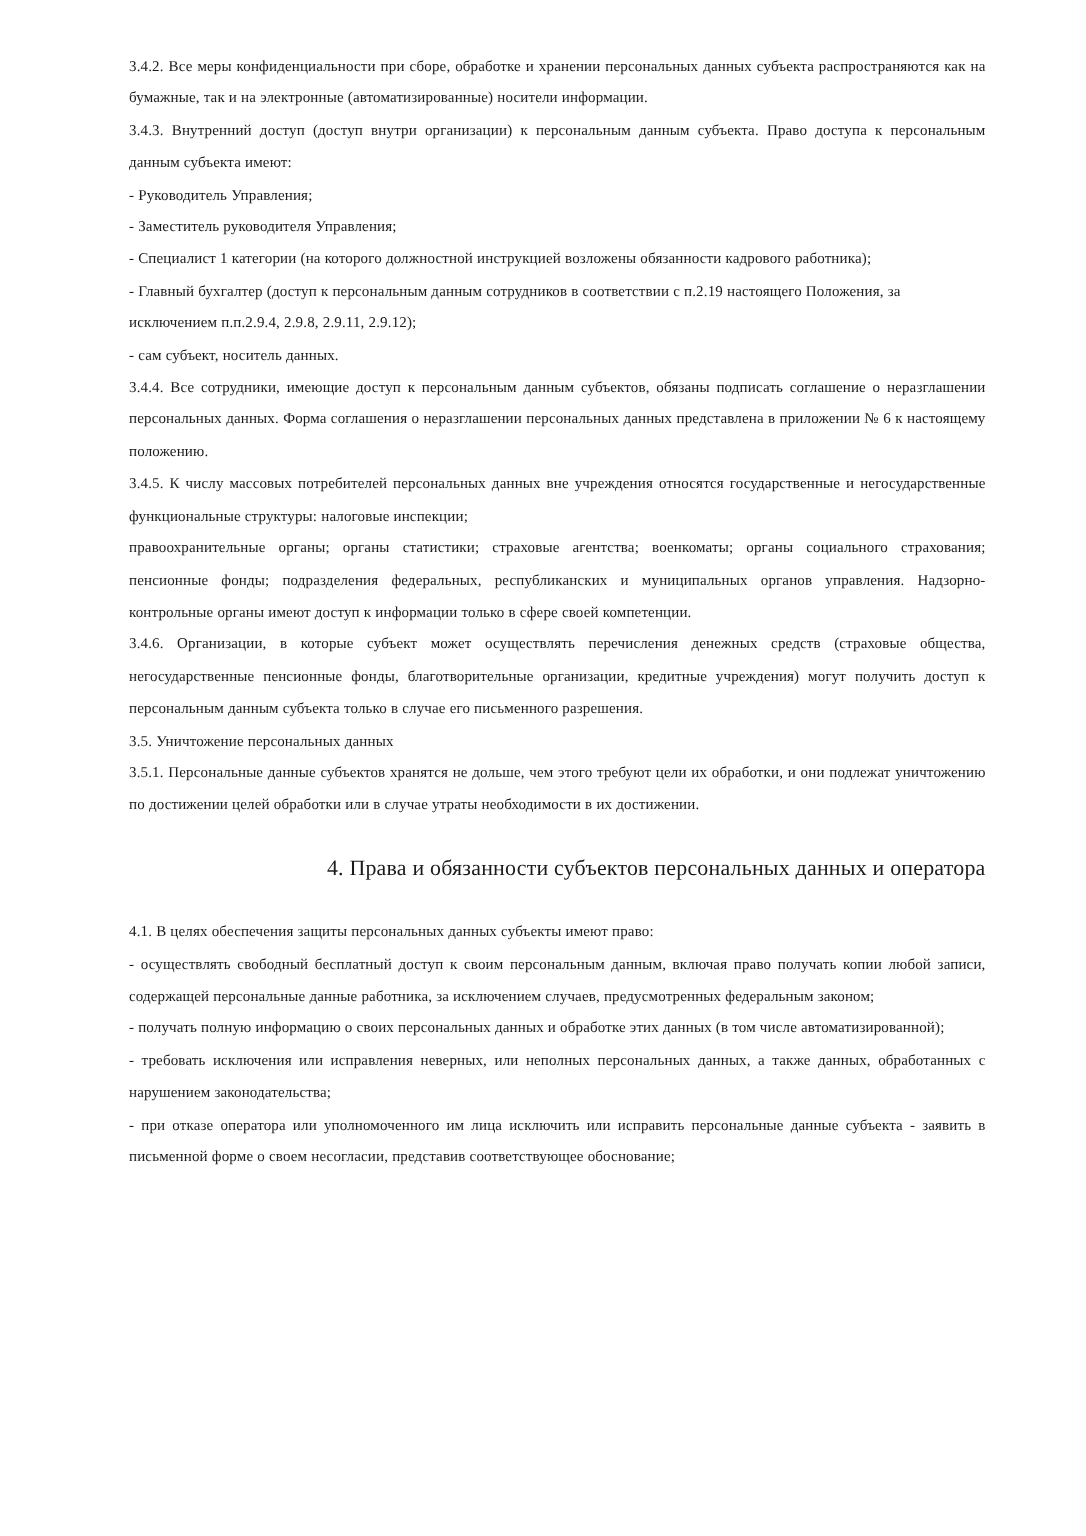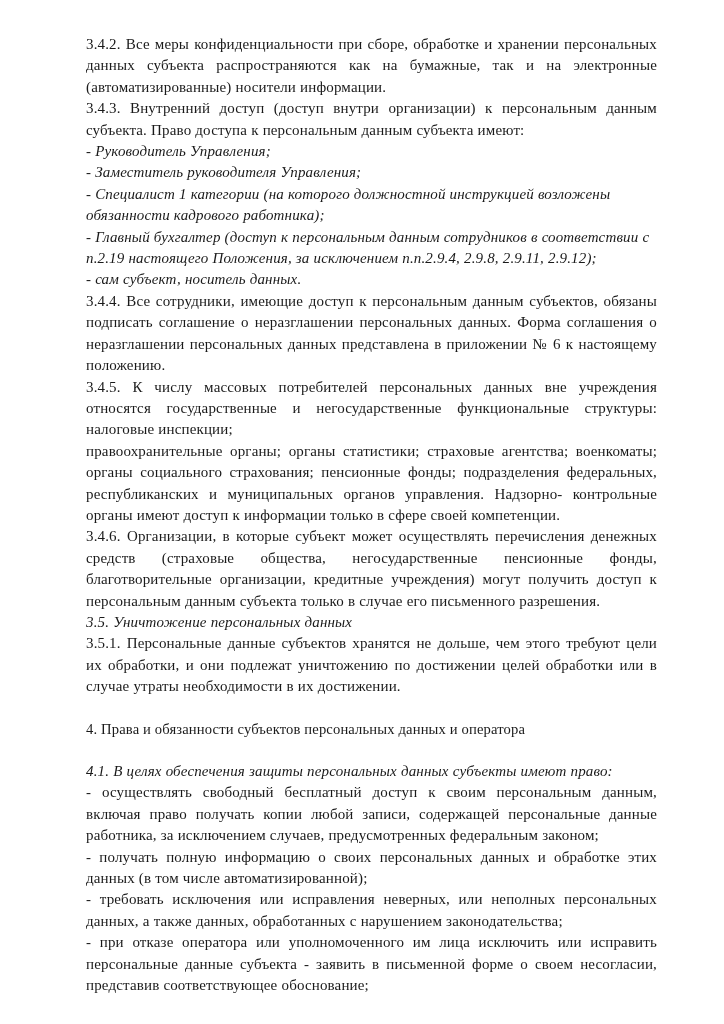--- a/index.html
+++ b/index.html
@@ -23,38 +23,37 @@
     background: #ffffff;
     box-sizing: border-box;
     padding: 34px 67px 0 86px;
   }
   .doc-body {
     width: 571px;
   }
   p.para {
     margin: 0;
     padding: 0;
-    font-size: 15px;
+    font-size: 10px;
     line-height: 21.4px;
     text-align: justify;
     text-justify: inter-word;
     letter-spacing: 0.01em;
     word-spacing: 0.01em;
     hyphens: none;
   }
   p.para.nojust {
     text-align: left;
-    font-style: italic;
   }
   p.heading {
     margin: 0;
     padding: 0;
     font-size: 14.6px;
     line-height: 21.4px;
-    text-align: left;
+    text-align: right;
     letter-spacing: 0.01em;
   }
   .spacer-sm { height: 21px; }
 </style>
 </head>
 <body>
 
 <div class="page">
   <div class="doc-body">
 

